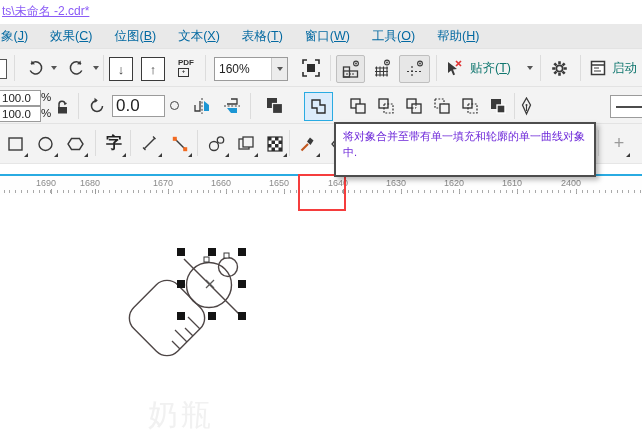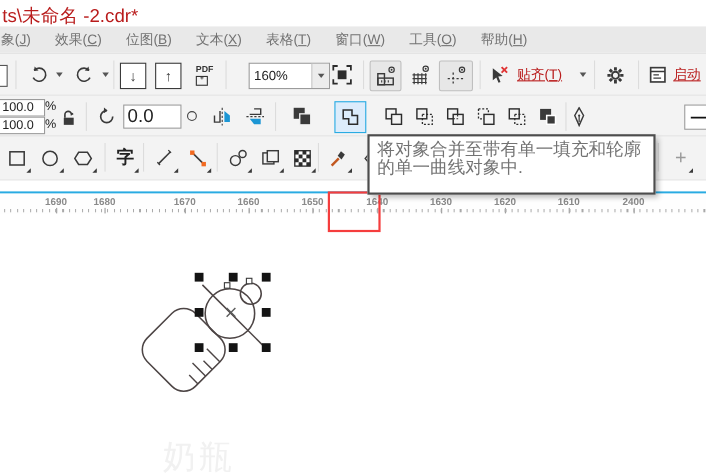--- a/index.html
+++ b/index.html
@@ -2,69 +2,69 @@
 <html><head>
 <meta charset="utf-8">
 <style>
   html,body{margin:0;padding:0;}
   body{width:642px;height:430px;position:relative;overflow:hidden;background:#fff;
        font-family:"Liberation Sans","DejaVu Sans",sans-serif;color:#222;
        -webkit-font-smoothing:antialiased;}
   .row{position:absolute;left:0;width:642px;}
   
   .titlebar{top:0;height:24px;background:#fff;}
-  .title-text{position:absolute;left:2px;top:3px;font-size:17px;color:#b91c1c;}
+  .title-text{position:absolute;left:2px;top:3px;font-size:12px;color:#8b5cf6;text-decoration:underline;}
   
   .menubar{top:24px;height:24px;background:#e9e9e9;display:flex;align-items:center;}
-  .mi{font-size:12.5px;color:#737373;padding:0 11px;white-space:nowrap;cursor:default;}
+  .mi{font-size:12.5px;color:#0369a1;padding:0 11px;white-space:nowrap;cursor:default;}
   .mi:first-child{padding-left:1px;}
   .mi .u{text-decoration:underline;}
   
   .tb{background:#f3f3f3;border-top:1px solid #e3e3e3;}
   .toolbar1{top:48px;height:38px;}
   .propbar{top:86px;height:37px;text-align:center;}
   .toolbox{top:123px;height:39px;border-bottom:1px solid #e6e6e6;}
   .vsep{position:absolute;top:6px;width:1px;height:26px;background:#dcdcdc;}
   .btn{position:absolute;display:flex;align-items:center;justify-content:center;}
   .caret{width:0;height:0;border-left:3.5px solid transparent;border-right:3.5px solid transparent;border-top:4px solid #555;}
   .caret-btn{position:absolute;width:12px;height:24px;display:flex;align-items:center;justify-content:center;}
   .pressed{background:#e7e7e7;border:1px solid #bfbfbf;border-radius:2px;}
   
-  .combo{position:absolute;background:#fff;border:1px solid #9b9b9b;display:flex;align-items:center;margin-left:12px;}
+  .combo{position:absolute;background:#fff;border:1px solid #9b9b9b;display:flex;align-items:center;}
   .combo .val{flex:1;font-size:12px;padding-left:4px;}
   .combo .dd{width:15px;align-self:stretch;background:#ececec;border-left:1px solid #c9c9c9;display:flex;align-items:center;justify-content:center;}
   .field{position:absolute;background:#fff;border:1px solid #9b9b9b;font-size:11.5px;display:flex;align-items:center;padding-left:3px;}
   .sel-text{background:#2f80d9;color:#fff;padding:0 2px;}
   .pct{position:absolute;font-size:11.5px;color:#222;}
   .deg-circle{position:absolute;width:7px;height:7px;border:1.4px solid #444;border-radius:50%;}
   
   .red-box{position:absolute;left:298px;top:87px;width:44px;height:33px;border:2.5px solid #f53d3d;z-index:30;pointer-events:none;}
   .weld-sel{background:#dcecfb;border:1.5px solid #29abe2;}
   
   .tool{position:absolute;top:3px;width:28px;height:33px;display:flex;align-items:center;justify-content:center;}
   .tool::after{content:'';position:absolute;right:2px;bottom:3px;border-style:solid;border-width:0 0 4px 4px;border-color:transparent transparent #3a3a3a transparent;}
   .zi{font-size:16px;font-weight:700;color:#222;}
   
   .blueline{top:174px;height:2px;background:#29abe2;}
   .ruler{top:176px;height:19px;background:#fefefe;}
-  .rnum{position:absolute;top:2px;width:30px;text-align:center;font-size:9px;color:#8a8a8a;font-weight:bold;}
+  .rnum{position:absolute;top:2px;width:30px;font-size:9px;color:#8a8a8a;}
   .rnum::after{content:'';position:absolute;left:50%;top:11px;width:1px;height:5px;background:#9a9a9a;}
   .ruler-ticks{position:absolute;left:0;right:0;top:14px;height:3px;
     background:repeating-linear-gradient(to right,#a9a9a9 0 1px,transparent 1px 5.83px);background-position-x:51px;}
   
   .tooltip{position:absolute;left:334px;top:122px;width:262px;height:55px;background:#fff;
     border:2px solid #4d4d4d;box-shadow:3px 3px 5px rgba(0,0,0,.28);z-index:40;box-sizing:border-box;
     padding:4px 7px;}
   .tooltip .tt-title{font-size:13px;font-weight:700;color:#101010;line-height:15px;}
-  .tooltip .tt-desc{font-size:16px;color:#737373;line-height:15.5px;margin-top:1px;}
+  .tooltip .tt-desc{font-size:11px;color:#6d28d9;line-height:15.5px;margin-top:1px;}
   
   .canvas{position:absolute;left:0;top:195px;width:642px;height:235px;background:#fff;}
   .watermark{position:absolute;left:148px;top:200px;font-size:30px;color:#f1f1f1;letter-spacing:3px;}
   svg{display:block;}
-  .txt12{font-size:12.5px;color:#b91c1c;white-space:nowrap;text-decoration:underline;}
+  .txt12{font-size:12.5px;color:#0f766e;white-space:nowrap;}
   .pdf-ic{font-size:8px;font-weight:700;color:#333;line-height:8px;text-align:left;}
 </style>
 </head>
 <body>
 
 <div class="row titlebar">
   <span class="title-text">ts\未命名 -2.cdr*</span>
 </div>
 
 <div class="row menubar">

